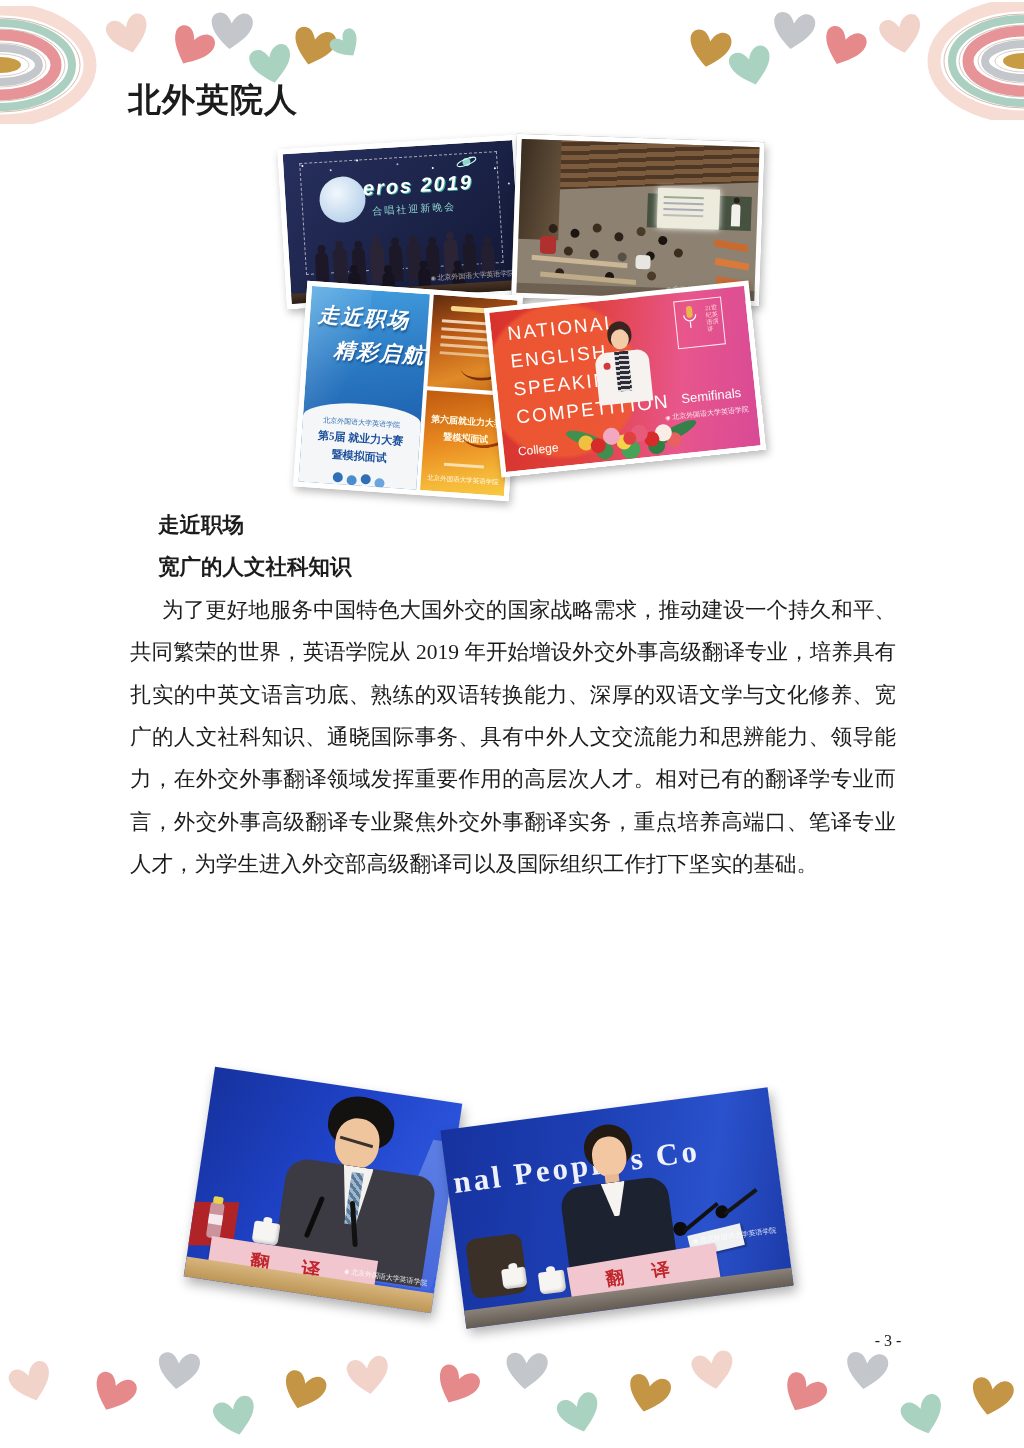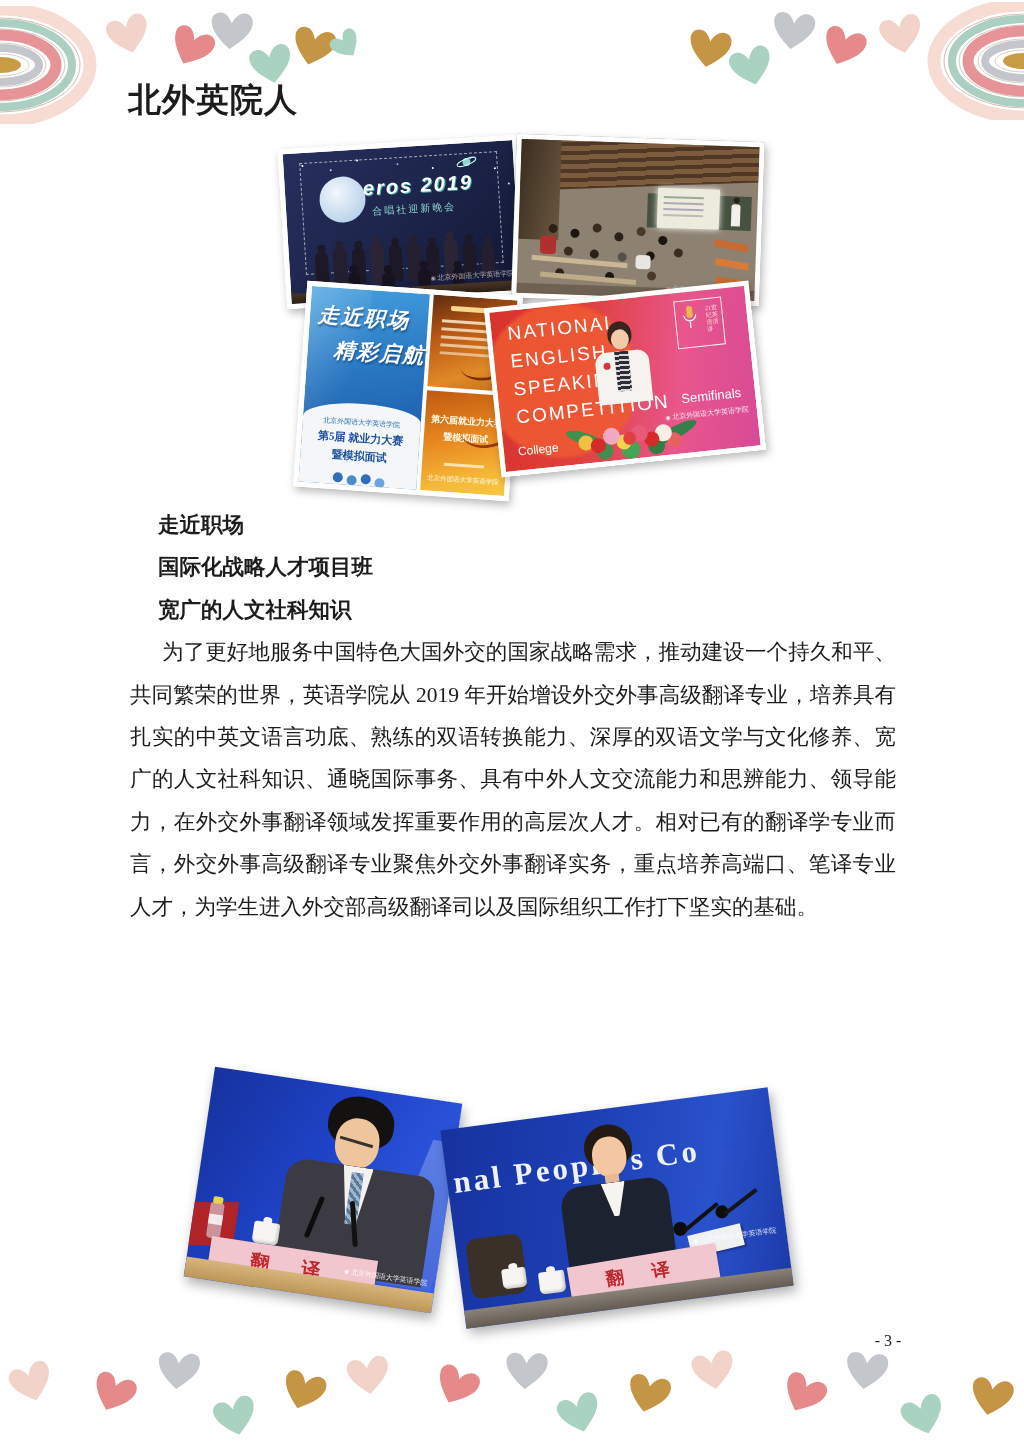--- a/index.html
+++ b/index.html
@@ -281,21 +281,20 @@
       <div class="pin" style="left:120px;bottom:14px;width:13px;height:13px;border-radius:50%;background:#e04040;
                   box-shadow:-32px 4px 0 1px #d62b2b,-18px -4px 0 2px #f2a8c0,-6px 3px 0 1px #f5d24a,
                   10px -4px 0 2px #e85a7a,22px 3px 0 1px #d62b2b,34px -2px 0 2px #f8eee6,
                   -26px 10px 0 2px #3f8f4f,0 11px 0 3px #47a357,26px 10px 0 2px #2f7f43,
                   -44px 0 0 1px #f0c040,44px 6px 0 1px #e86060;"></div>
     </div>
   </div>
 
   <div class="textblock">
     <h3>走近职场</h3>
-    <h3>国际化战略人才项目班</h3>
     <h3>宽广的人文社科知识</h3>
     <p>为了更好地服务中国特色大国外交的国家战略需求，推动建设一个持久和平、共同繁荣的世界，英语学院从 2019 年开始增设外交外事高级翻译专业，培养具有扎实的中英文语言功底、熟练的双语转换能力、深厚的双语文学与文化修养、宽广的人文社科知识、通晓国际事务、具有中外人文交流能力和思辨能力、领导能力，在外交外事翻译领域发挥重要作用的高层次人才。相对已有的翻译学专业而言，外交外事高级翻译专业聚焦外交外事翻译实务，重点培养高端口、笔译专业人才，为学生进入外交部高级翻译司以及国际组织工作打下坚实的基础。</p>
   </div>
 
   <div class="bphoto" style="left:198px;top:1084px;width:250px;height:212px;transform:rotate(8.5deg);z-index:1;
               background:linear-gradient(115deg,#16329e 0%,#1f43c8 45%,#2a52d8 72%,#3a63e8 100%);">
     <div class="pin" style="right:-14px;top:40px;width:56px;height:150px;background:linear-gradient(#6a8ae8,#4a6ad8);transform:skewX(-14deg);opacity:.8;"></div>
     <div class="pin" style="left:-6px;bottom:34px;width:50px;height:44px;background:#b02428;transform:skewY(-8deg);"></div>
     <div class="pin" style="left:86px;top:8px;width:150px;height:180px;">
       <div style="position:absolute;left:34px;top:0;width:66px;height:52px;border-radius:48% 48% 40% 42%;background:#141210;"></div>

